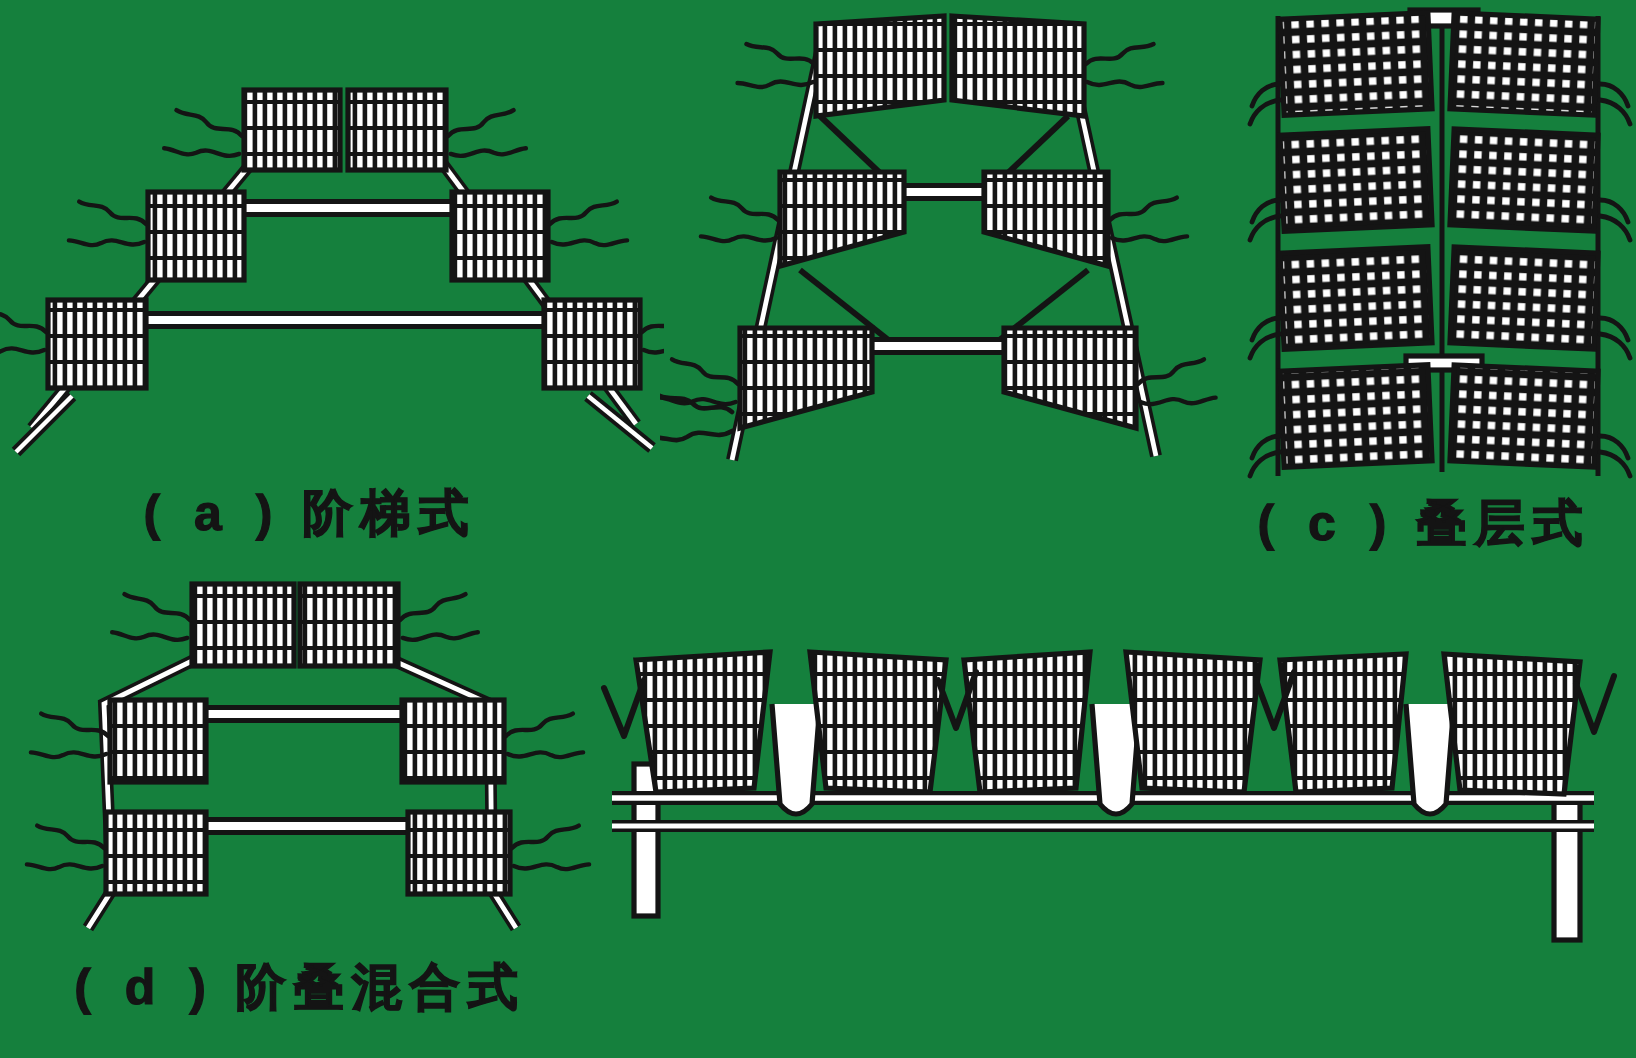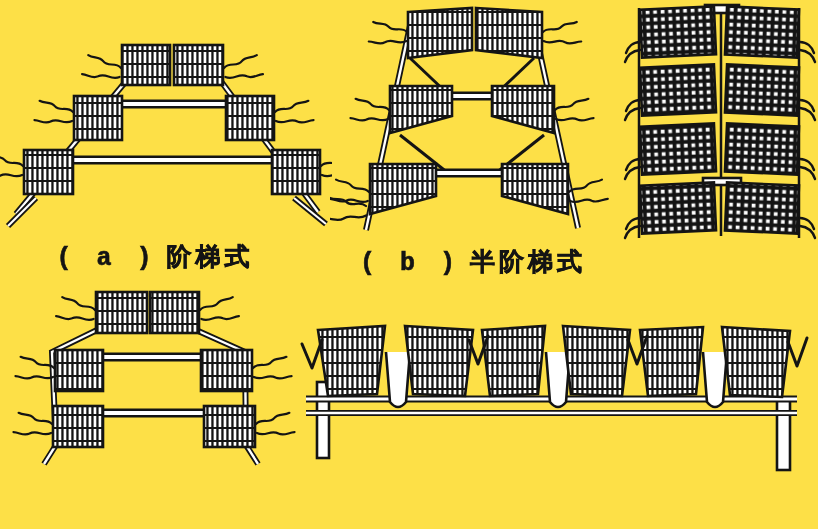--- a/index.html
+++ b/index.html
@@ -1,21 +1,21 @@
 <!DOCTYPE html>
 <html><head>
 <meta charset="utf-8">
 <style>
   html,body{margin:0;padding:0;background:#ffffff;}
   #figure{
     position:relative;
     width:818px;height:529px;
-    background:#fde047;
+    background:#15803d;
     overflow:hidden;
-    font-family:Liberation Mono, monospace;
+    font-family:Liberation Sans, sans-serif;
   }
   .panel-svg{position:absolute;display:block;}
   .caption{
     position:absolute;
     transform:translateX(-50%);
     white-space:nowrap;
     font-weight:bold;
     font-size:25px;
     color:#141414;
     -webkit-text-stroke:0.6px #141414;
@@ -221,17 +221,20 @@
       <path class="vmark" d="M302,344 L312,368 L322,340"></path>
       <path class="vmark" d="M469,340 L478,364 L488,336"></path>
       <path class="vmark" d="M628,340 L637,364 L647,336"></path>
       <path class="vmark" d="M788,342 L797,366 L807,338"></path>
     </g>
   </svg>
 
   <div class="caption" style="left:155px;top:240px">
     <span class="cap-label">( a )</span><span class="cap-title">阶梯式</span>
   </div>
-  <div class="caption" style="left:473px;top:245px">
-    <span class="cap-label">( b )</span><span class="cap-title">半阶梯式</span>
+  <div class="caption" style="left:712px;top:245px">
+    <span class="cap-label">( c )</span><span class="cap-title">叠层式</span>
   </div>
+  <div class="caption" style="left:150px;top:477px">
+    <span class="cap-label">( d )</span><span class="cap-title">阶叠混合式</span>
+  </div>
 
 </div>
 
 </body></html>

